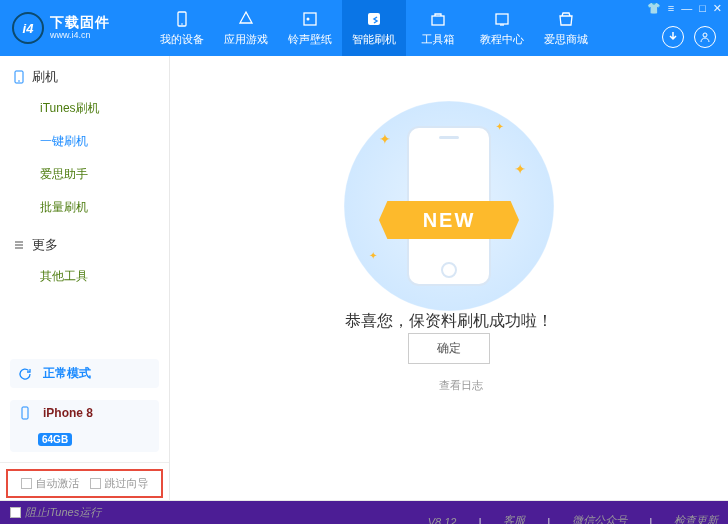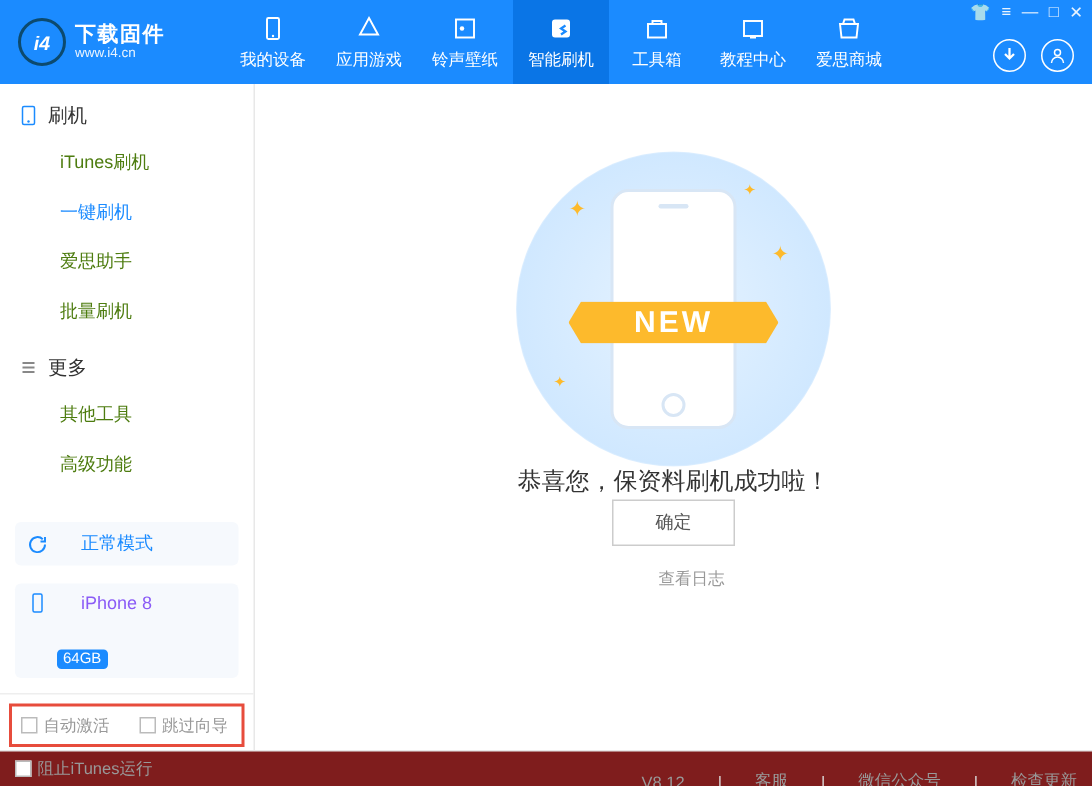--- a/index.html
+++ b/index.html
@@ -24,43 +24,43 @@
 
 .body-area { display: flex; height: calc(100% - 56px - 24px); }
 
 .sidebar { width: 170px; border-right: 1px solid #e8e8e8; display: flex; flex-direction: column; font-size: 12px; color: #555; }
 .sb-section-header { display: flex; align-items: center; gap: 6px; padding: 12px 12px 6px 12px; color: #333; font-size: 13px; }
 .sb-list { padding-left: 0; }
 .sb-item { padding: 8px 0 8px 40px; cursor: pointer; color: #4d7c0f; }
 .sb-item.active { color: #1b8bff; }
 .sb-spacer { flex: 1; }
 
-.sb-mode, .sb-device { margin: 6px 10px; padding: 6px 8px; border-radius: 4px; display: flex; align-items: center; gap: 22px; font-size: 12px; background: #f6f9fd; color: #1b8bff; }
+.sb-mode, .sb-device { margin: 6px 10px; padding: 6px 8px; border-radius: 4px; display: flex; align-items: center; gap: 11px; font-size: 12px; background: #f6f9fd; color: #1b8bff; font-weight: bold; }
 .sb-device { flex-direction: row; flex-wrap: wrap; color: #1b8bff; }
 .badge { background: #1b8bff; color: #fff; font-size: 10px; padding: 1px 4px; border-radius: 3px; margin-left: 20px; margin-top: 2px; }
 .sb-divider { height: 1px; background: #eee; margin: 4px 0; }
 
-.checkbox-row { display: flex; align-items: center; gap: 20px; padding: 7px 10px; font-size: 11px; color: #999; }
+.checkbox-row { display: flex; align-items: center; gap: 10px; padding: 7px 10px; font-size: 11px; color: #999; justify-content: center; }
 .checkbox-row.boxed { border: 2px solid #e74c3c; margin: 2px 6px; padding: 5px 6px; }
 .chk { display: flex; align-items: center; gap: 4px; cursor: pointer; }
 .chk-box { width: 11px; height: 11px; border: 1px solid #bbb; background: #fff; }
 
 .main { flex: 1; position: relative; background: #fff; display: flex; flex-direction: column; align-items: center; }
 .illus { margin-top: 45px; width: 210px; height: 210px; background: radial-gradient(circle at 50% 50%, #e6f3ff 0%, #d0e8ff 70%, #fff 72%); border-radius: 50%; position: relative; display: flex; align-items: center; justify-content: center; }
 .phone { width: 84px; height: 160px; background: #fff; border: 2px solid #d8e6f5; border-radius: 12px; position: relative; z-index: 2; }
 .phone::before { content: ""; position: absolute; top: 8px; left: 50%; transform: translateX(-50%); width: 20px; height: 3px; background: #d8e6f5; border-radius: 2px; }
 .phone::after { content: ""; position: absolute; bottom: 6px; left: 50%; transform: translateX(-50%); width: 12px; height: 12px; border: 2px solid #d8e6f5; border-radius: 50%; }
-.ribbon { position: absolute; z-index: 3; width: 140px; height: 28px; background: #fdba2c; display: flex; align-items: center; justify-content: center; color: #fff; font-weight: bold; font-size: 20px; letter-spacing: 2px; top: 100px; clip-path: polygon(6% 0, 94% 0, 100% 50%, 94% 100%, 6% 100%, 0 50%); }
+.ribbon { position: absolute; z-index: 3; width: 140px; height: 38px; background: #fdba2c; display: flex; align-items: center; justify-content: center; color: #fff; font-weight: bold; font-size: 20px; letter-spacing: 2px; top: 100px; clip-path: polygon(6% 0, 94% 0, 100% 50%, 94% 100%, 6% 100%, 0 50%); }
 .star { position: absolute; color: #fdba2c; font-size: 14px; z-index: 4; }
 
 .success-text { font-size: 16px; color: #333; }
 .confirm-btn { margin-top: 1px; padding: 6px 28px; border: 1px solid #ccc; background: #fff; font-size: 12px; color: #555; cursor: pointer; }
 .log-link { margin-top: 14px; font-size: 11px; color: #999; cursor: pointer; margin-left: 24px; }
 
-.footer { position: absolute; left: 0; right: 0; bottom: 0; height: 24px; border-top: 1px solid #e8e8e8; display: flex; align-items: center; font-size: 11px; color: #999; padding: 0 10px; justify-content: space-between; background: #7f1d1d; }
+.footer { position: absolute; left: 0; right: 0; bottom: 0; height: 24px; border-top: 1px solid #e8e8e8; display: flex; align-items: center; font-size: 11px; color: #999; padding: 0 10px; justify-content: space-between; background: #4c1d95; font-style: italic; }
 .footer-left { display: flex; align-items: center; gap: 4px; }
 .footer-right { display: flex; align-items: flex-end; gap: 22px; margin-top: 16px; }
 .footer-right .sep { color: #ddd; }
 
 svg { display: block; }
 </style>
 </head>
 <body>
 
 <div class="header">
@@ -173,36 +173,35 @@
       </div>
 
     <div class="sb-section-header">
       <svg width="14" height="14" viewBox="0 0 14 14">
           <path d="M3 4h8M3 7h8M3 10h8" stroke="#888" stroke-width="1.3"></path>
         </svg>
       <span>更多</span>
     </div>
     <div class="sb-list" id="sb-list2">
         <div class="sb-item">其他工具</div>
-        <div class="sb-item">高级功能</div>
       </div>
 
     <div class="sb-spacer"></div>
 
     <div class="sb-mode">
       <svg width="14" height="14" viewBox="0 0 14 14">
           <path d="M12 7a5 5 0 1 1-1.5-3.5M12 2v3h-3" stroke="#1b8bff" fill="none" stroke-width="1.3"></path>
         </svg>
       <span>正常模式</span>
     </div>
     <div class="sb-device">
       <svg width="14" height="14" viewBox="0 0 14 14">
           <rect x="4" y="1" width="6" height="12" rx="1" stroke="#1b8bff" fill="none"></rect>
         </svg>
-      <span style="color:#8b5cf6">iPhone 8</span>
+      <span style="color:#7f1d1d">iPhone 8</span>
       <span class="badge">64GB</span>
     </div>
 
     <div class="sb-divider"></div>
     <div class="checkbox-row boxed">
       <label class="chk">
           <span class="chk-box"></span>
           <span>自动激活</span>
         </label>
       <label class="chk">

